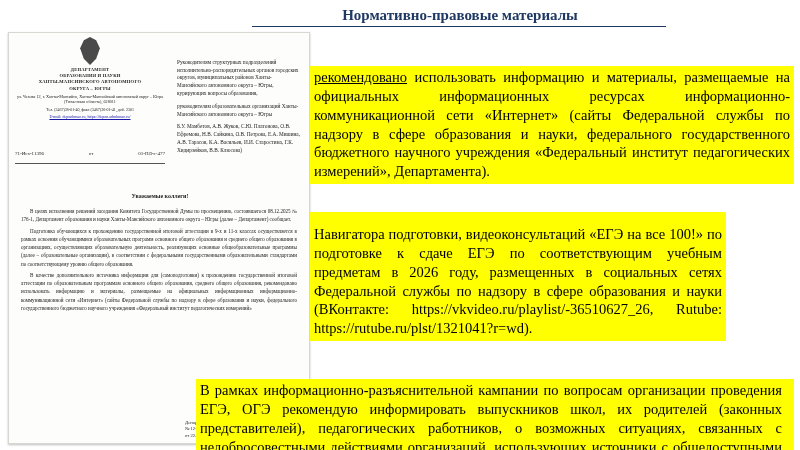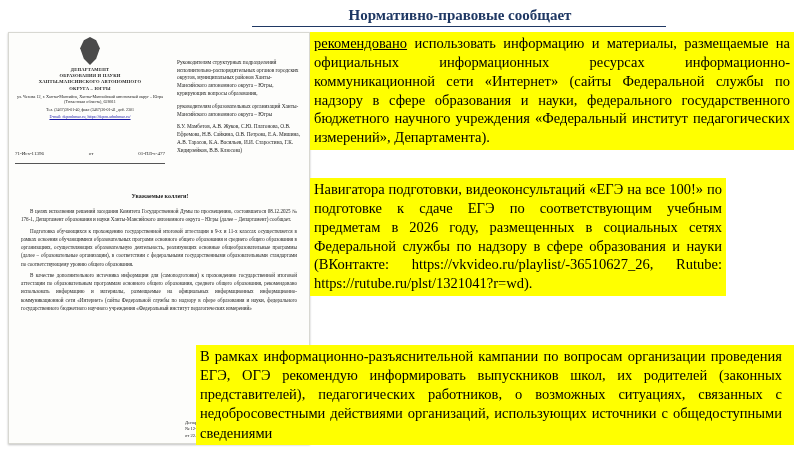--- a/index.html
+++ b/index.html
@@ -63,41 +63,42 @@
   .doc-footer{position:absolute;left:176px;bottom:4px;width:118px;font-size:4.6px;line-height:1.4;text-align:left;}
 
   
   .hl{
     position:absolute;
     background:#ffff00;
     color:#000;
     font-family:"Liberation Serif", serif;
     text-align:justify;
     box-sizing:border-box;
+    margin-top:34px;
   }
   .hl-top{
     left:310px;top:32px;width:484px;
     font-size:14.5px;line-height:1.30;padding:2px 4px 3px 4px;
   }
   .hl-mid{
     left:310px;top:178px;width:416px;
-    font-size:14.5px;line-height:1.30;padding:2px 4px 3px 4px;
+    font-size:14.5px;line-height:1.30;padding:13px 4px 3px 4px;
   }
   .hl-bottom{
     left:196px;top:345px;width:598px;
     font-size:14.5px;line-height:1.32;padding:2px 12px 2px 4px;
   }
   .hl u{text-decoration:underline;}
 </style>
 </head>
 <body>
 
 <div class="slide">
 
-  <div class="title">Нормативно-правовые сообщает</div>
+  <div class="title">Нормативно-правовые материалы</div>
   <div class="title-underline"></div>
 
   <div class="doc">
     <div class="doc-inner">
 
       <div class="doc-header">
         <div class="emblem"></div>
         <div class="h1">ДЕПАРТАМЕНТ</div>
         <div class="h1">ОБРАЗОВАНИЯ И НАУКИ</div>
         <div class="h1">ХАНТЫ-МАНСИЙСКОГО АВТОНОМНОГО</div>

